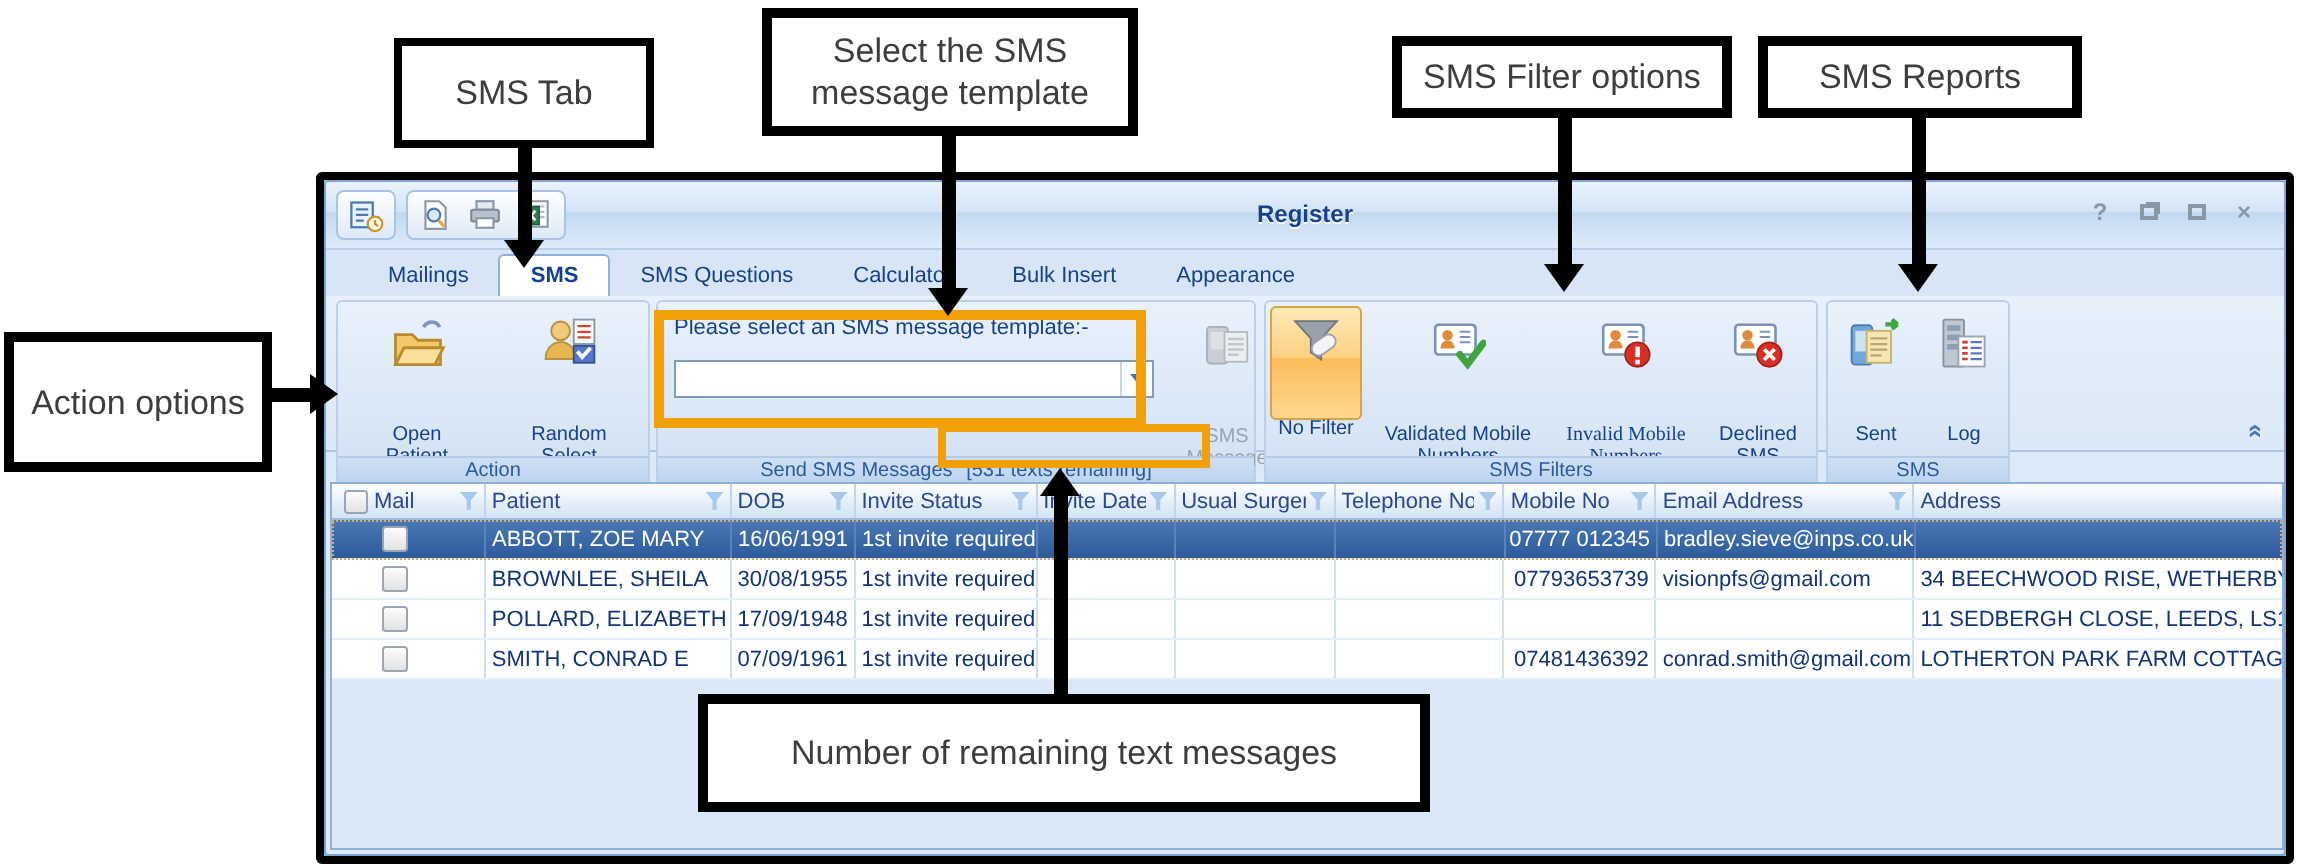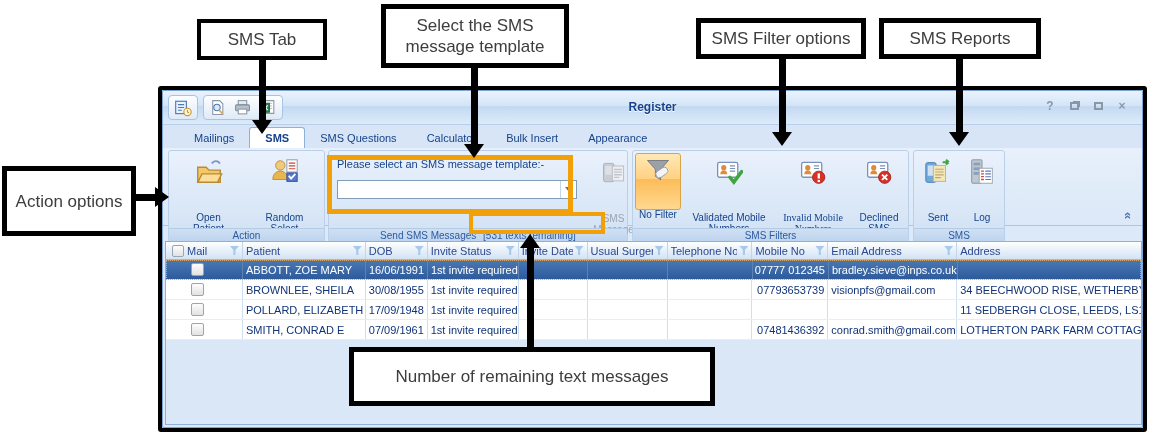--- a/index.html
+++ b/index.html
@@ -380,21 +380,21 @@
         </div>
         <div id="gfill"></div>
       </div>
 
     </div>
   </div>
 
   <div class="orange-box" style="left:327px; top:155px; width:246px; height:59px;"></div>
   <div class="orange-box" style="left:469px; top:212px; width:136px; height:22px; border-width:4px;"></div>
 
-  <div class="callout" style="left:197px; top:19px; width:130px; height:41px; border-width:4px;">
+  <div class="callout" style="left:197px; top:19px; width:130px; height:55px; border-width:4px;">
       <span>SMS Tab</span>
     </div>
   <div class="callout" style="left:381px; top:4px; width:188px; height:64px;">
       <span>Select the SMS message template</span>
     </div>
   <div class="callout" style="left:696px; top:18px; width:170px; height:41px;">
       <span>SMS Filter options</span>
     </div>
   <div class="callout" style="left:879px; top:18px; width:162px; height:41px;">
       <span>SMS Reports</span>

